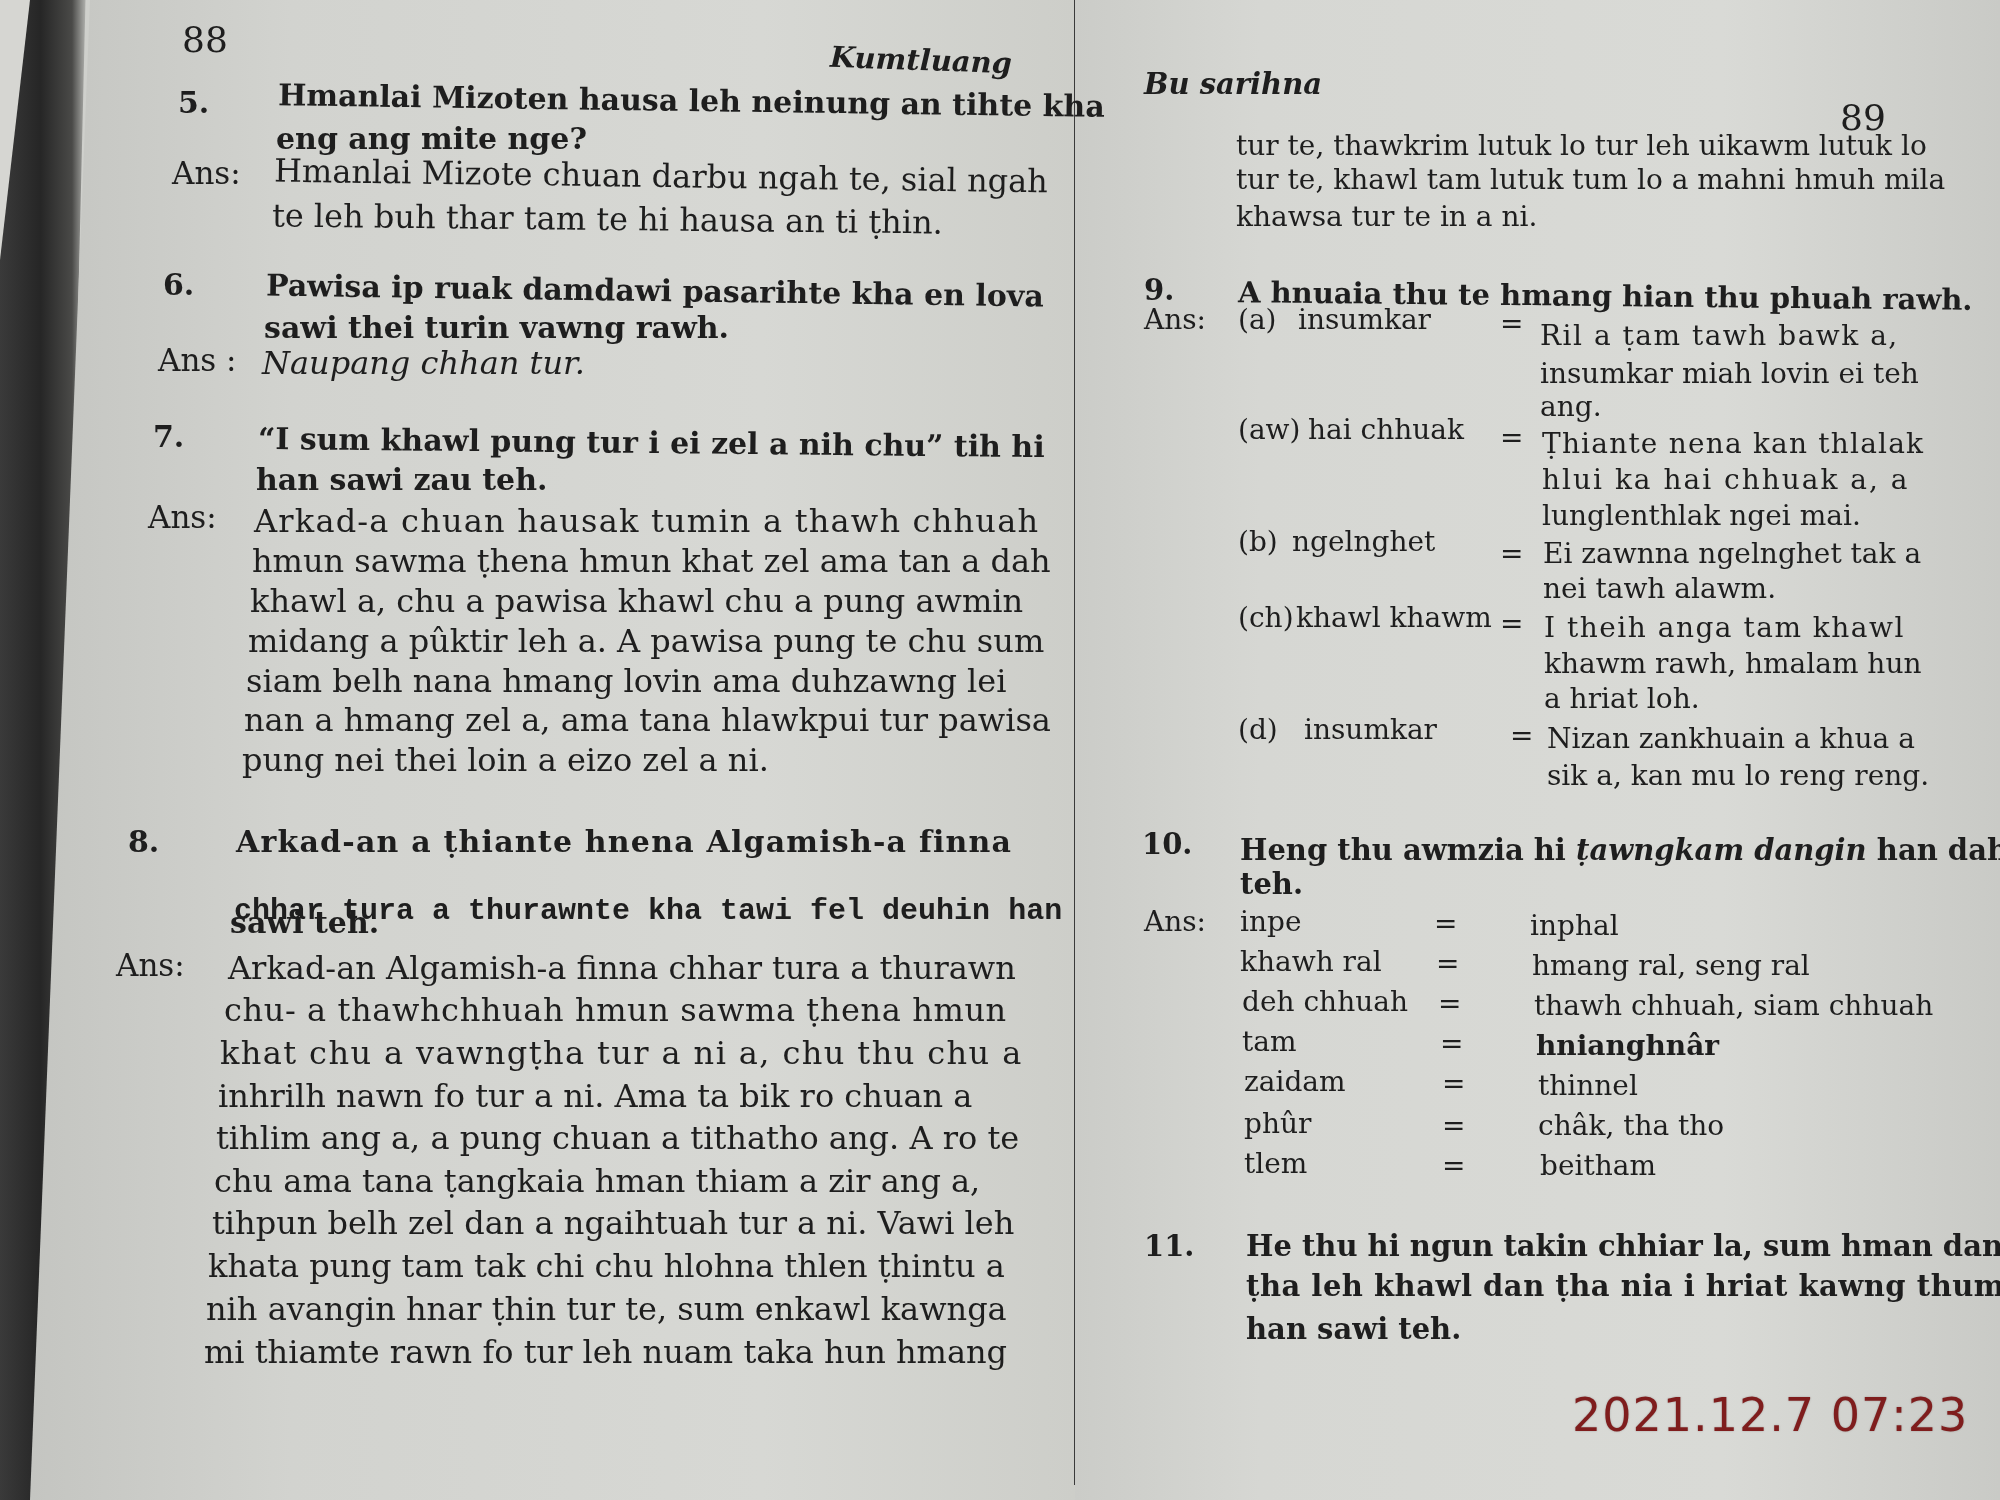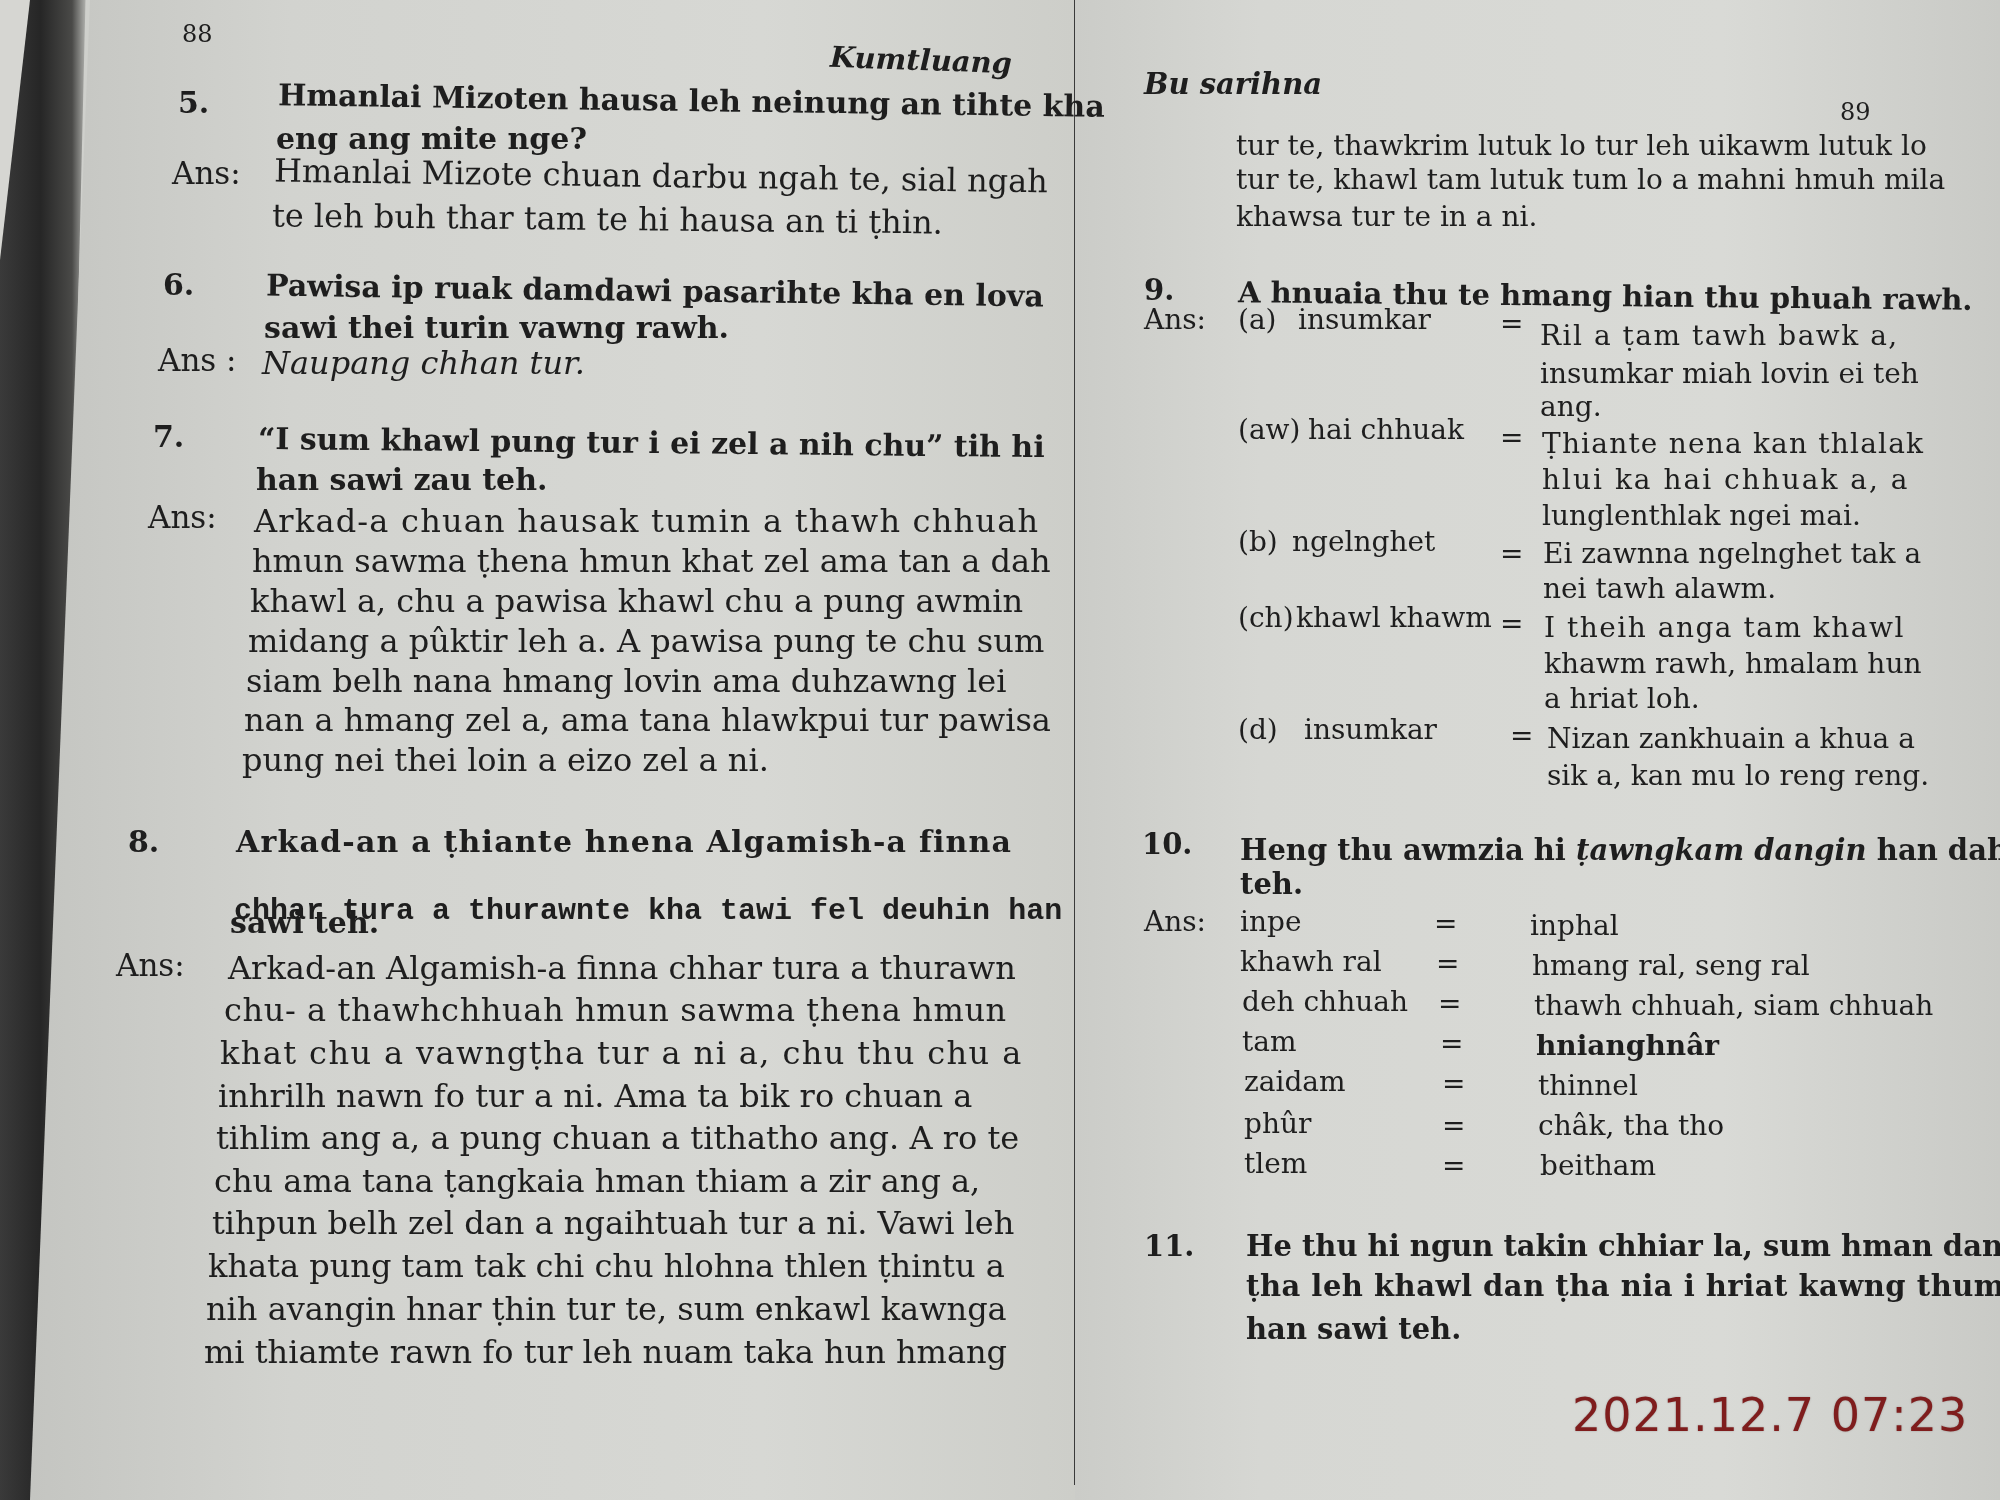--- a/index.html
+++ b/index.html
@@ -34,21 +34,21 @@
   .gutter-line {
     position: absolute; left: 1074px; top: 0; width: 4px; height: 1485px;
     background: #3a3a3a;
   }
   .t { position: absolute; white-space: nowrap; line-height: 1; }
   .num { font-size: 30px; font-weight: bold; }
   .q { font-size: 30px; font-weight: bold; }
   .a { font-size: 32px; }
   .ans { font-size: 31px; }
   .it { font-style: italic; }
-  .pg { font-size: 24px; }
+  .pg { font-size: 36px; }
   .header-it { font-size: 29px; font-style: italic; font-weight: bold; }
   .rt { font-size: 28px; }
   .rq { font-size: 29px; font-weight: bold; }
   .timestamp {
     position: absolute; left: 1528px; top: 1388px;
     font-family: "DejaVu Sans", "Liberation Sans", sans-serif;
     font-size: 46px; color: #7f1d1d; letter-spacing: 1px;
     text-shadow: 0 0 2px rgba(0,0,0,0.25);
     margin-left: 44px;
   }

